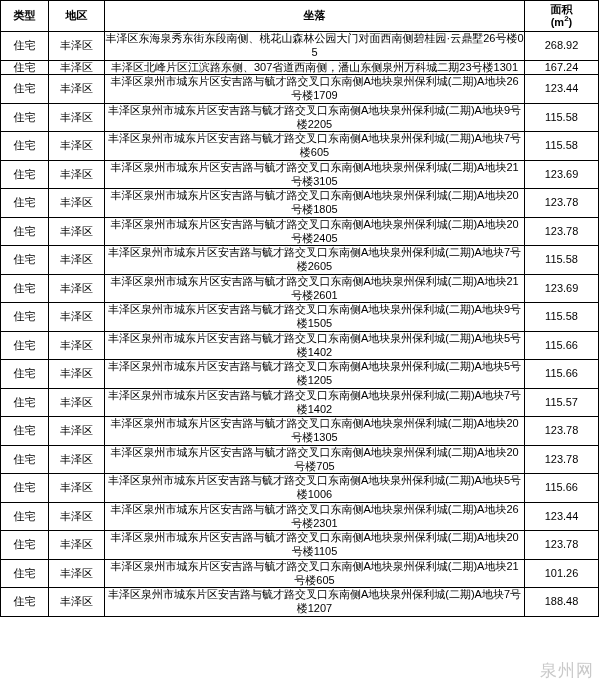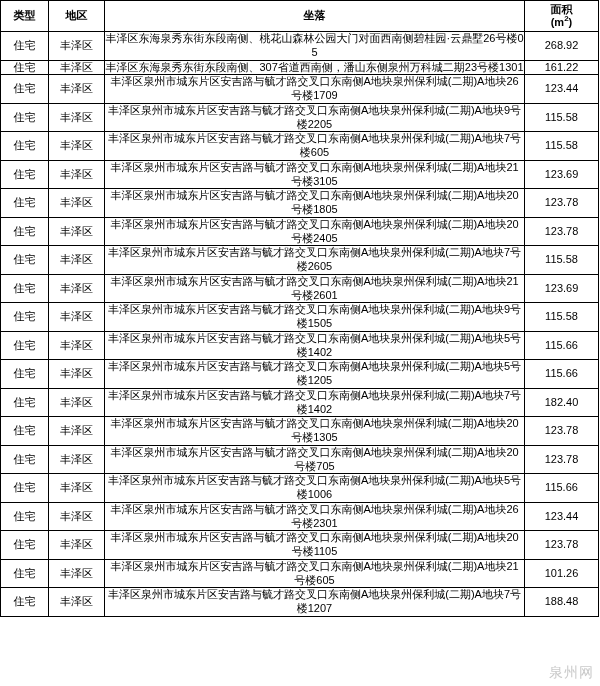--- a/index.html
+++ b/index.html
@@ -65,21 +65,21 @@
     vertical-align: super;
   }
   .hdr-area-inner {
     display: block;
     line-height: 1.05;
   }
   .watermark {
     position: absolute;
     right: 6px;
     bottom: 4px;
-    font-size: 14px;
+    font-size: 17px;
     color: #c9c9c9;
     letter-spacing: 1px;
     pointer-events: none;
     font-family: "Liberation Sans", sans-serif;
   }
 </style>
 </head>
 <body>
 
 <div class="sheet">
@@ -104,22 +104,22 @@
     <tbody>
       <tr>
           <td class="type">住宅</td>
           <td class="district">丰泽区</td>
           <td class="addr">丰泽区东海泉秀东街东段南侧、桃花山森林公园大门对面西南侧碧桂园·云鼎墅26号楼05</td>
           <td class="size">268.92</td>
         </tr>
       <tr>
           <td class="type">住宅</td>
           <td class="district">丰泽区</td>
-          <td class="addr">丰泽区东海泉秀东街东段南侧、307省道西南侧，潘山东侧泉州万科城二期23号楼1301</td>
-          <td class="size">161.22</td>
+          <td class="addr">丰泽区北峰片区江滨路东侧、307省道西南侧，潘山东侧泉州万科城二期23号楼1301</td>
+          <td class="size">167.24</td>
         </tr>
       <tr>
           <td class="type">住宅</td>
           <td class="district">丰泽区</td>
           <td class="addr">丰泽区泉州市城东片区安吉路与毓才路交叉口东南侧A地块泉州保利城(二期)A地块26号楼1709</td>
           <td class="size">123.44</td>
         </tr>
       <tr>
           <td class="type">住宅</td>
           <td class="district">丰泽区</td>
@@ -177,21 +177,21 @@
       <tr>
           <td class="type">住宅</td>
           <td class="district">丰泽区</td>
           <td class="addr">丰泽区泉州市城东片区安吉路与毓才路交叉口东南侧A地块泉州保利城(二期)A地块5号楼1205</td>
           <td class="size">115.66</td>
         </tr>
       <tr>
           <td class="type">住宅</td>
           <td class="district">丰泽区</td>
           <td class="addr">丰泽区泉州市城东片区安吉路与毓才路交叉口东南侧A地块泉州保利城(二期)A地块7号楼1402</td>
-          <td class="size">182.40</td>
+          <td class="size">115.57</td>
         </tr>
       <tr>
           <td class="type">住宅</td>
           <td class="district">丰泽区</td>
           <td class="addr">丰泽区泉州市城东片区安吉路与毓才路交叉口东南侧A地块泉州保利城(二期)A地块20号楼1305</td>
           <td class="size">123.78</td>
         </tr>
       <tr>
           <td class="type">住宅</td>
           <td class="district">丰泽区</td>

